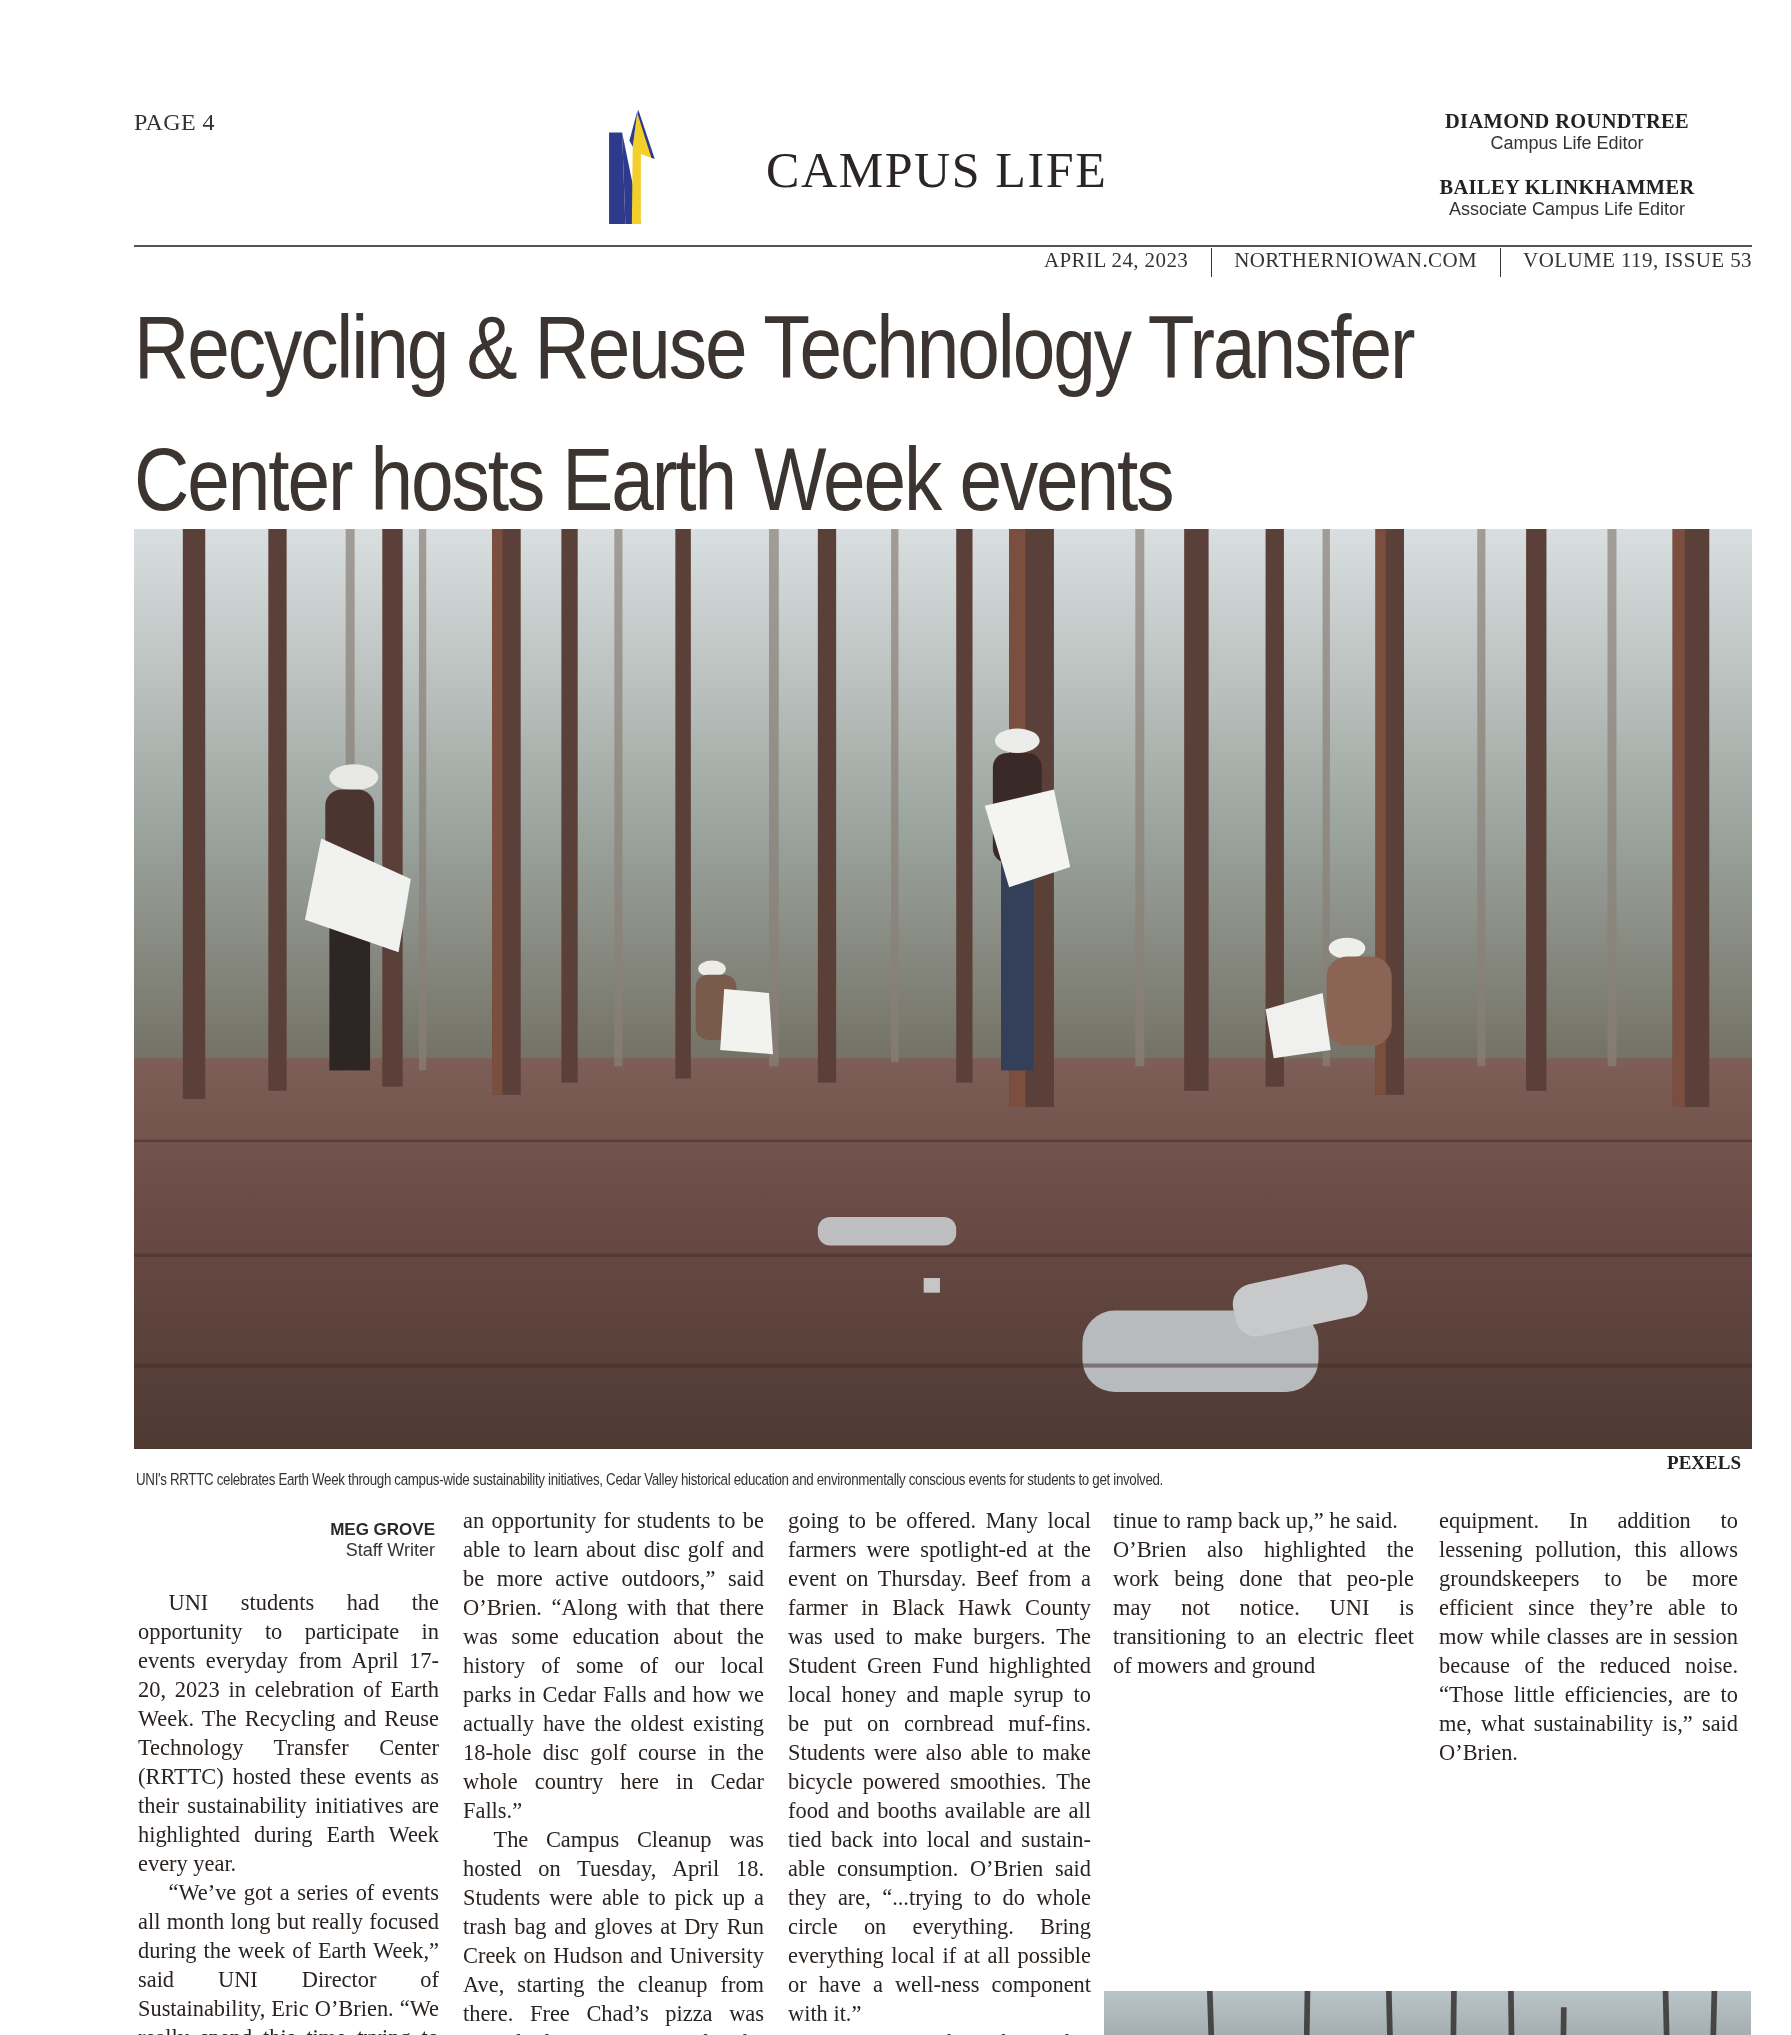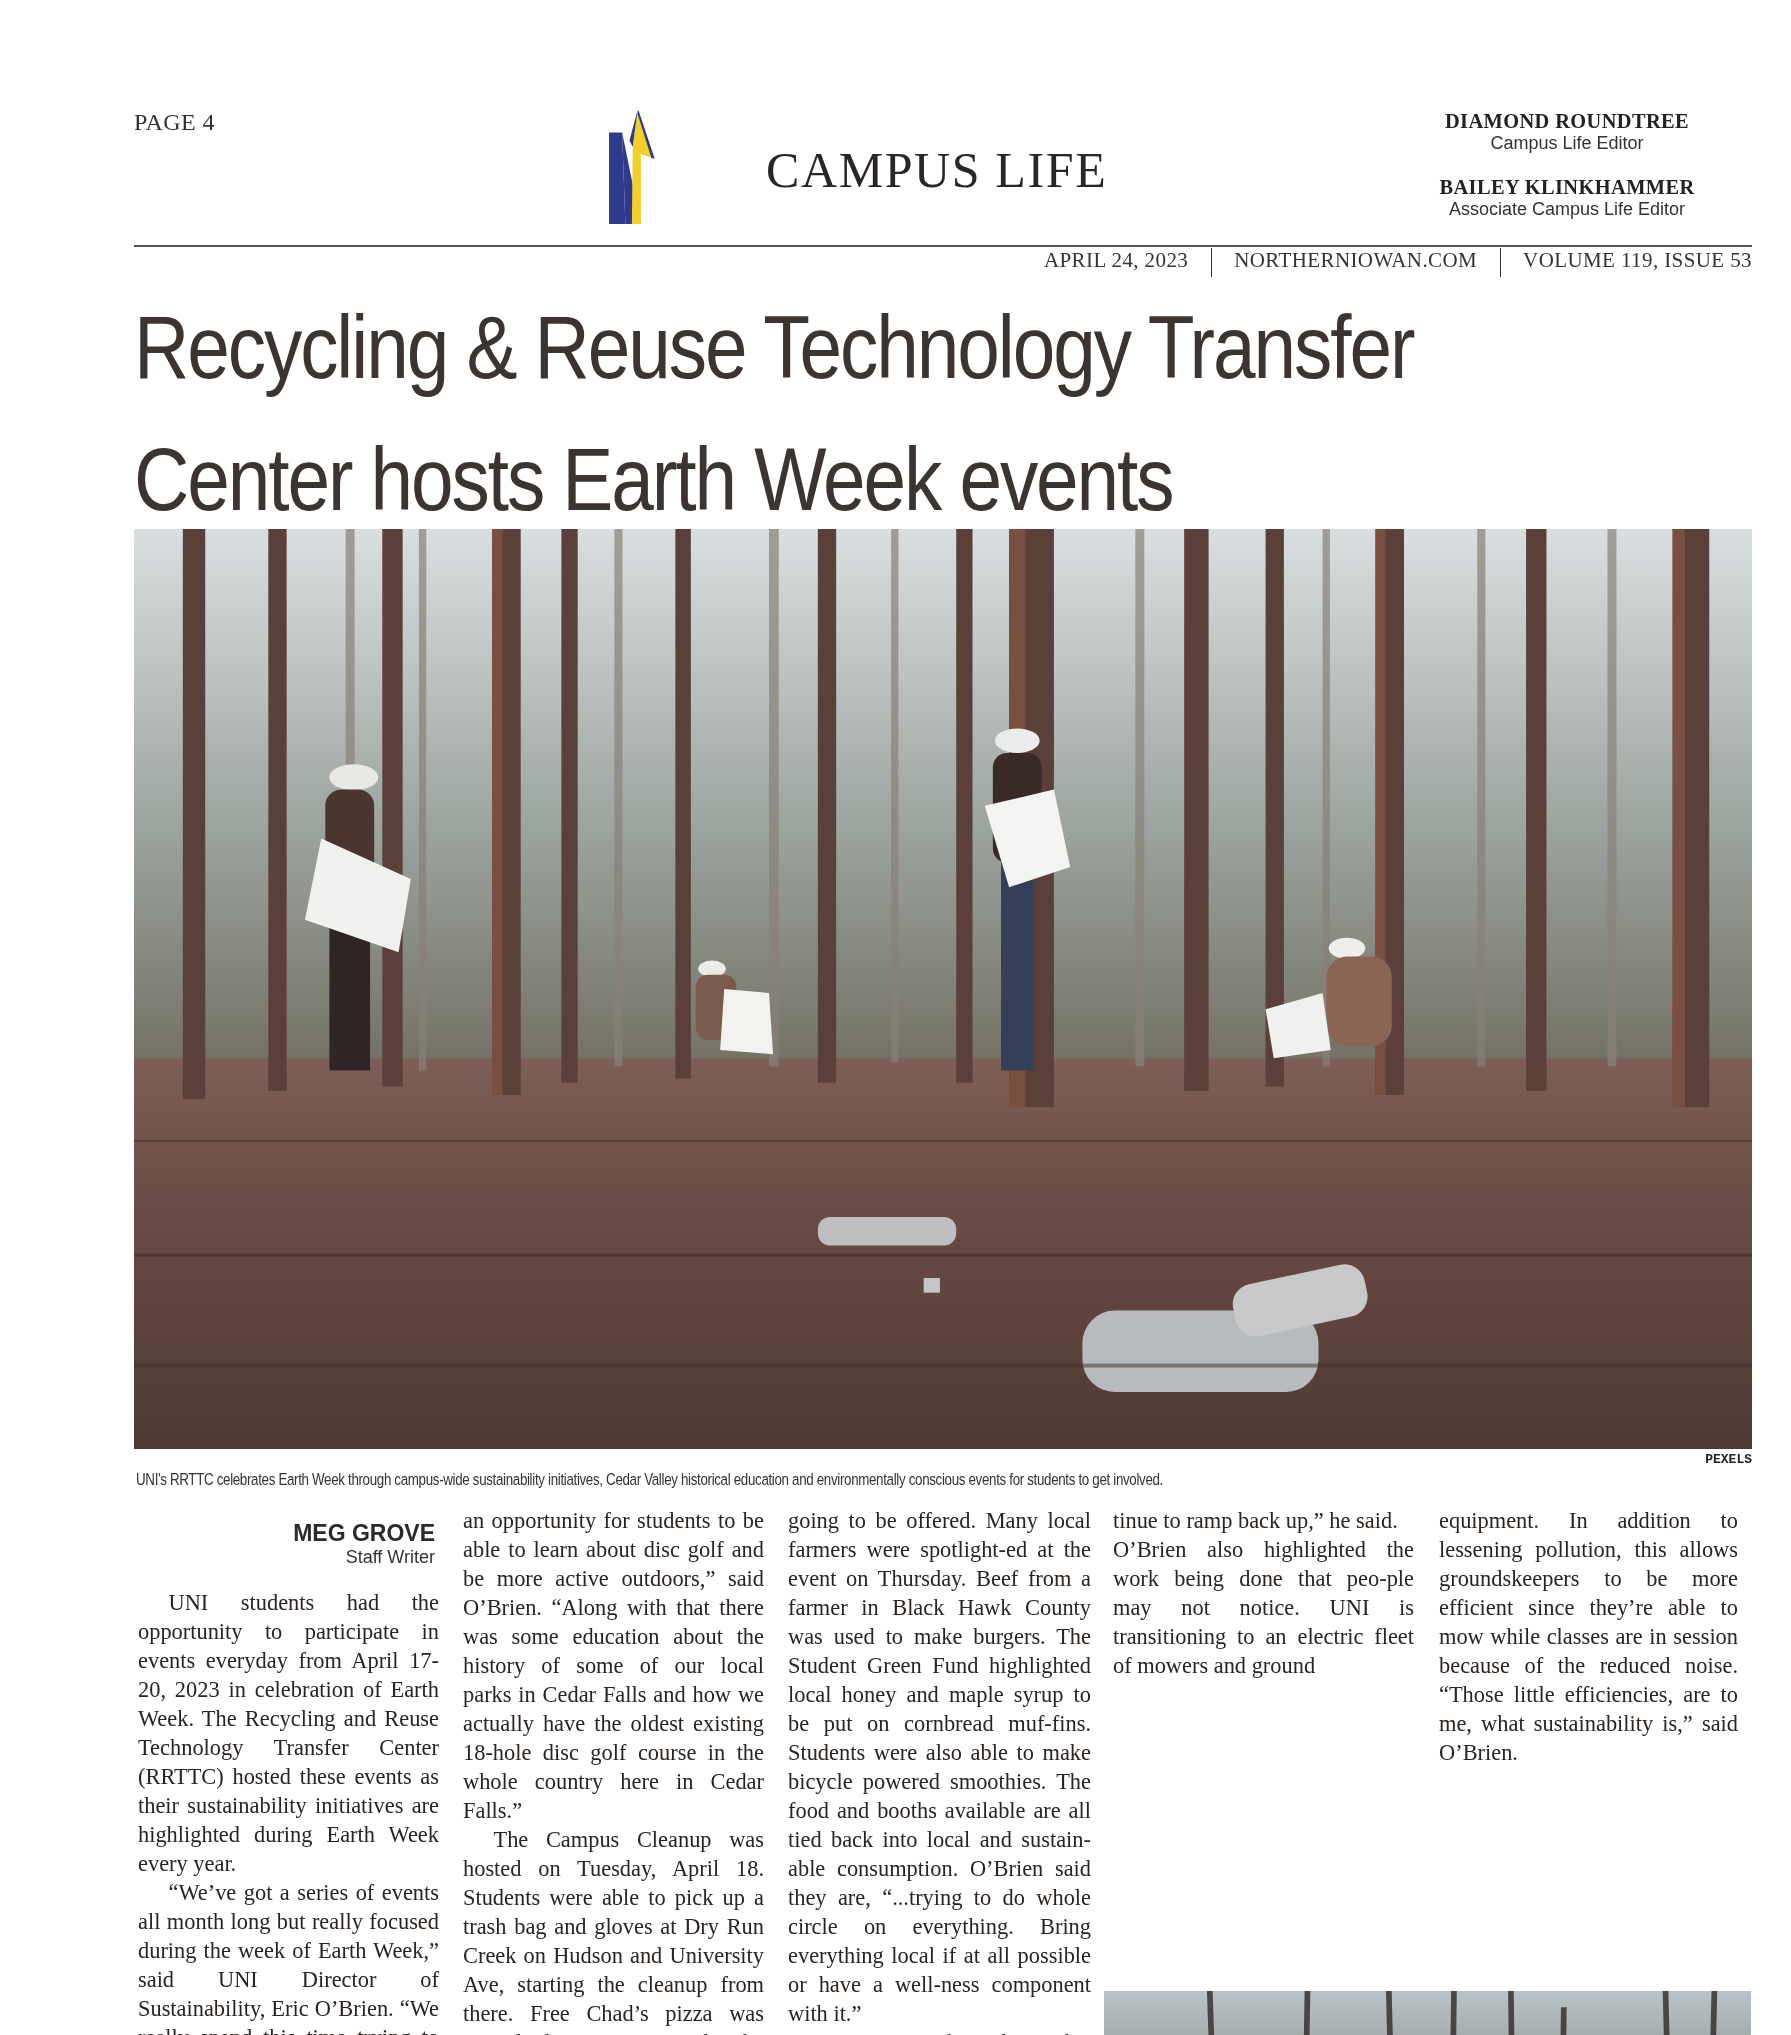--- a/index.html
+++ b/index.html
@@ -11,25 +11,25 @@
   .section-title{left:766px;top:145px;font-size:50px;line-height:1;letter-spacing:1.6px;color:#2b2524;font-family:"Liberation Serif",serif;}
   .editors{right:41px;top:110px;text-align:center;width:366px;}
   .ed-name{font-family:"Liberation Serif",serif;font-weight:bold;font-size:20.4px;letter-spacing:0.4px;color:#222;}
   .ed-role{font-family:"Liberation Sans",sans-serif;font-size:18px;color:#333;margin-bottom:22.4px;}
   .rule{left:134px;top:245px;width:1618px;height:1.6px;background:#555;}
   .dateline{left:134px;top:248px;width:1618px;text-align:right;font-size:21px;color:#333;letter-spacing:0.4px;}
   .dateline .sep{display:inline-block;width:1.2px;height:28.5px;background:#333;vertical-align:middle;margin:0 22.4px;}
   .headline{left:134px;top:281px;width:1628px;font-family:"Liberation Sans",sans-serif;font-size:89px;line-height:132px;color:#3c3430;letter-spacing:-2.4px;transform:scaleX(0.86);transform-origin:left top;white-space:nowrap;}
   
   .photo-main{left:134px;top:529px;width:1618px;height:920px;overflow:hidden;background:#6d5b53;}
-  .photo-credit-main{right:39px;top:1452px;font-family:Liberation Mono, monospace;font-weight:bold;font-size:13px;color:#222;}
+  .photo-credit-main{right:50px;top:1452px;font-family:Liberation Serif, serif;font-weight:bold;font-size:19px;color:#222;}
   .caption-main{left:136px;top:1470px;font-family:"Liberation Sans",sans-serif;font-size:16.3px;color:#333;letter-spacing:-0.4px;transform:scaleX(0.82);transform-origin:left top;white-space:nowrap;}
   
   .byline{left:134px;top:1520px;width:301px;text-align:right;}
-  .byline-name{font-family:"Liberation Sans",sans-serif;font-weight:bold;font-size:23px;color:#2a2a2a;}
+  .byline-name{font-family:"Liberation Sans",sans-serif;font-weight:bold;font-size:17px;color:#2a2a2a;}
   .byline-role{font-family:"Liberation Sans",sans-serif;font-size:18px;color:#333;}
   
   .col{position:absolute;font-size:22.4px;line-height:29px;text-align:justify;color:#2a2320;hyphens:manual;}
   .col p{margin:0;text-indent:30.5px;}
   .col p.noindent{text-indent:0;}
   .c1{left:138px;top:1588px;width:301px;}
   .c2{left:463px;top:1506px;width:301px;}
   .c3{left:788px;top:1506px;width:303px;}
   .c4{left:1113px;top:1506px;width:301px;}
   .c5{left:1439px;top:1506px;width:299px;}

